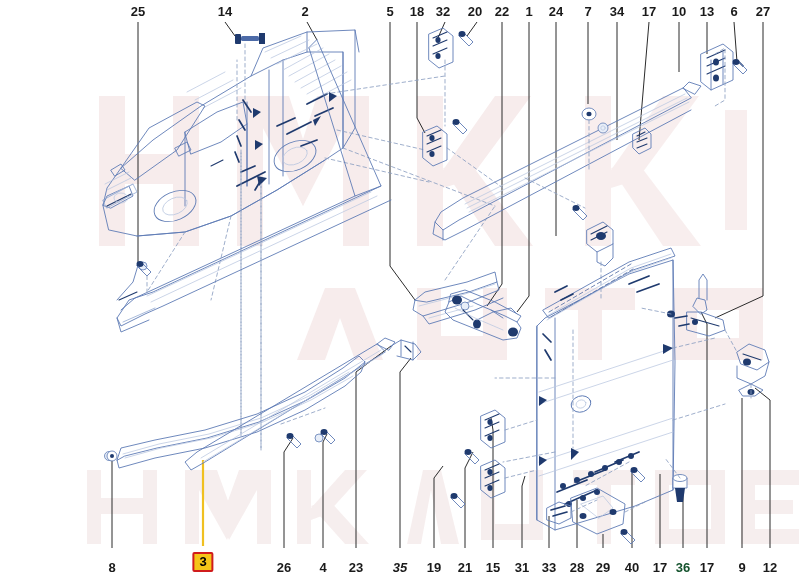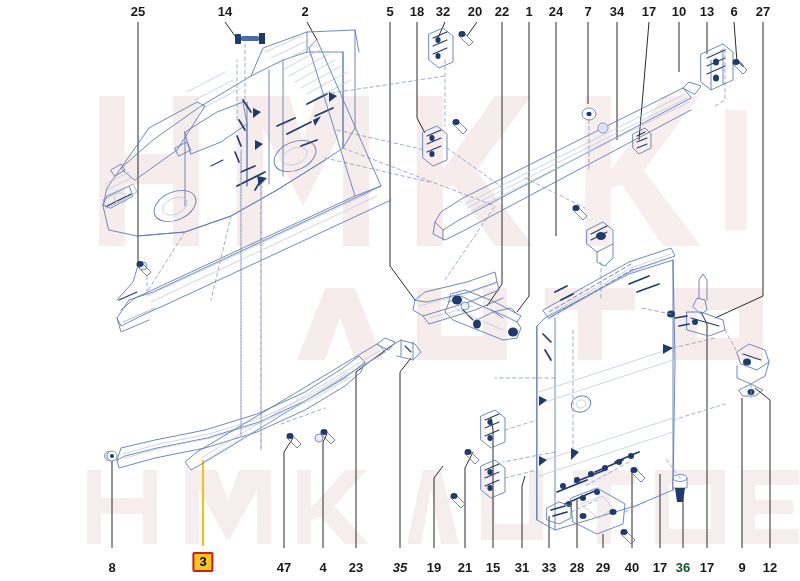--- a/index.html
+++ b/index.html
@@ -544,21 +544,21 @@
   <div class="cal-num" style="left:531px;top:5px;">24</div>
   <div class="cal-num" style="left:563px;top:5px;">7</div>
   <div class="cal-num" style="left:592px;top:5px;">34</div>
   <div class="cal-num" style="left:624px;top:5px;">17</div>
   <div class="cal-num" style="left:654px;top:5px;">10</div>
   <div class="cal-num" style="left:682px;top:5px;">13</div>
   <div class="cal-num" style="left:709px;top:5px;">6</div>
   <div class="cal-num" style="left:738px;top:5px;">27</div>
 
   <div class="cal-num" style="left:87px;top:561px;">8</div>
-  <div class="cal-num" style="left:259px;top:561px;">47</div>
+  <div class="cal-num" style="left:259px;top:561px;">26</div>
   <div class="cal-num" style="left:298px;top:561px;">4</div>
   <div class="cal-num" style="left:331px;top:561px;">23</div>
   <div class="cal-num" style="left:375px;top:561px;font-style:italic;">35</div>
   <div class="cal-num" style="left:409px;top:561px;">19</div>
   <div class="cal-num" style="left:440px;top:561px;">21</div>
   <div class="cal-num" style="left:468px;top:561px;">15</div>
   <div class="cal-num" style="left:497px;top:561px;">31</div>
   <div class="cal-num" style="left:524px;top:561px;">33</div>
   <div class="cal-num" style="left:552px;top:561px;">28</div>
   <div class="cal-num" style="left:578px;top:561px;">29</div>

